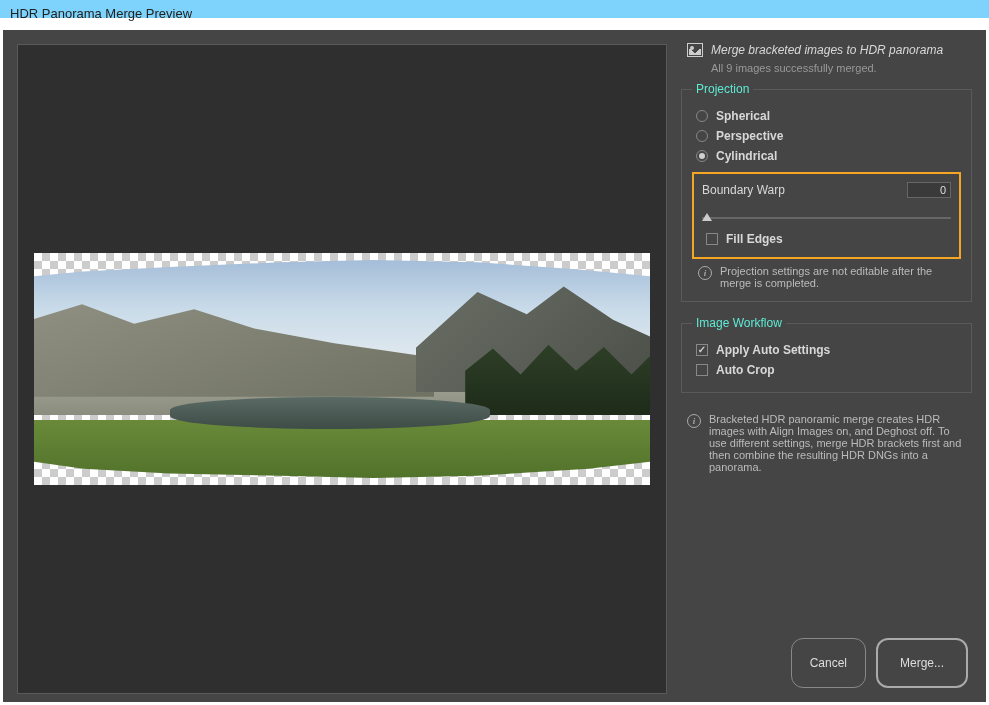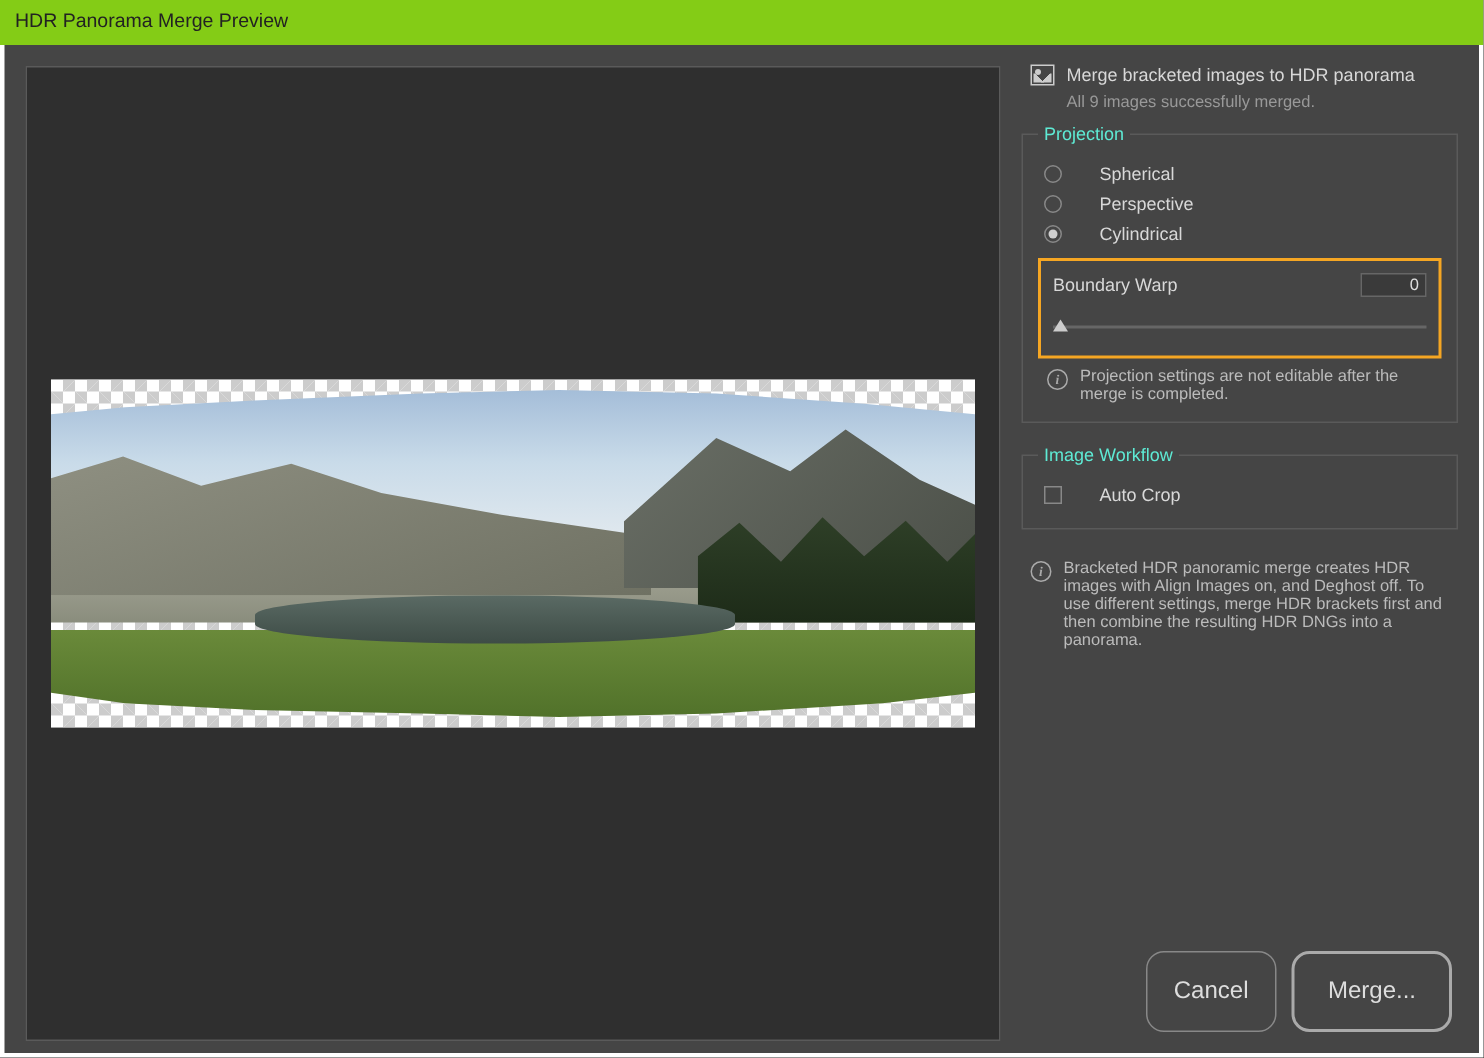--- a/index.html
+++ b/index.html
@@ -6,25 +6,25 @@
   body {
     font-family: "Segoe UI", Tahoma, sans-serif;
     background: #fff;
     font-size: 12px;
     color: #d8d8d8;
     width: 989px;
     height: 705px;
     overflow: hidden;
   }
   .title-bar {
-    height: 30px;
+    height: 18px;
     padding: 6px 10px;
     color: #222;
     font-size: 13px;
-    background: #84cc16;
+    background: #7dd3fc;
   }
   .dialog {
     position: absolute;
     top: 30px;
     left: 3px;
     right: 3px;
     bottom: 3px;
     background: #454545;
     display: flex;
   }
@@ -102,42 +102,44 @@
   .side-panel {
     flex: 1;
     padding: 10px 14px 10px 6px;
     display: flex;
     flex-direction: column;
   }
   .merge-header {
     display: flex;
     gap: 8px;
     padding: 3px 6px;
+    font-style: italic;
   }
   .merge-status {
     color: #999;
     font-size: 11px;
     padding: 2px 6px 8px 30px;
   }
   fieldset {
     border: 1px solid #5a5a5a;
     margin-bottom: 14px;
     padding: 10px 10px 12px 10px;
   }
   legend {
     padding: 0 4px;
     color: #5eead4;
     font-size: 12px;
   }
   .radio-row, .check-row {
     display: flex;
     align-items: center;
-    gap: 25px;
+    gap: 8px;
     padding: 3px 4px;
     cursor: pointer;
+    font-weight: bold;
   }
   .radio {
     width: 12px; height: 12px;
     border-radius: 50%;
     border: 1px solid #888;
     display: inline-flex;
     align-items: center;
     justify-content: center;
   }
   .radio.checked::after {
@@ -229,21 +231,21 @@
     justify-content: flex-end;
     gap: 10px;
     padding: 6px 4px 4px 4px;
   }
   .btn {
     border: 1px solid #888;
     border-radius: 12px;
     padding: 4px 18px;
     background: transparent;
     color: #ddd;
-    font-size: 16px;
+    font-size: 12px;
     cursor: pointer;
   }
   .btn.primary {
     border-width: 2px;
     padding: 16px 22px;
     border-color: #aaa;
   }
   .hdr-icon {
     width:16px; height:14px;
     border:1px solid #ccc;
@@ -311,30 +313,38 @@
       </div>
 
       <div class="highlight-box">
         <div class="bw-row">
           <span>Boundary Warp</span>
           <input class="bw-input" value="0" style="">
         </div>
         <div class="slider-track">
           <div class="slider-thumb"></div>
         </div>
+        <div class="check-row">
+          <span class="checkbox"></span>
+          <span>Fill Edges</span>
+        </div>
       </div>
 
       <div class="info-row">
         <span class="info-icon">i</span>
         <span>Projection settings are not editable after the merge is completed.</span>
       </div>
     </fieldset>
 
     <fieldset>
       <legend>Image Workflow</legend>
+      <div class="check-row">
+        <span class="checkbox checked"></span>
+        <span>Apply Auto Settings</span>
+      </div>
       <div class="check-row">
         <span class="checkbox"></span>
         <span>Auto Crop</span>
       </div>
     </fieldset>
 
     <div class="footer-info">
       <span class="info-icon">i</span>
       <span>Bracketed HDR panoramic merge creates HDR images with Align Images on, and Deghost off. To use different settings, merge HDR brackets first and then combine the resulting HDR DNGs into a panorama.</span>
     </div>

